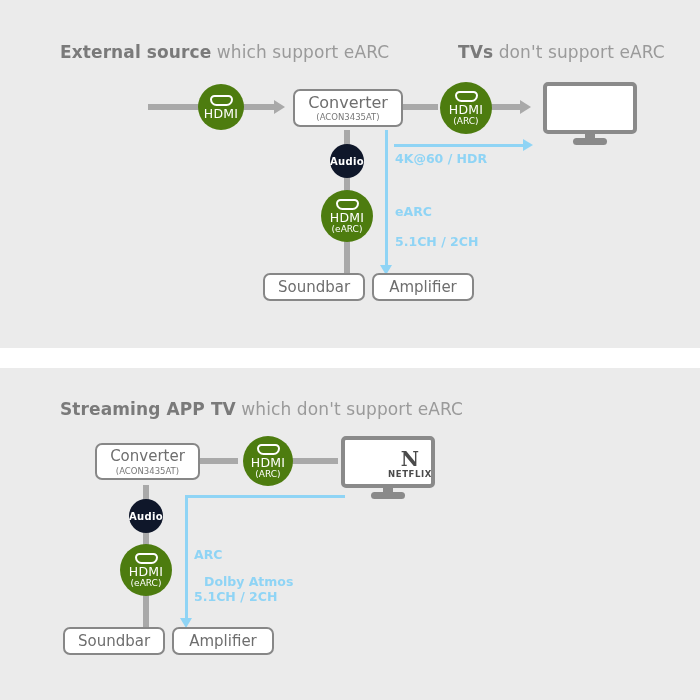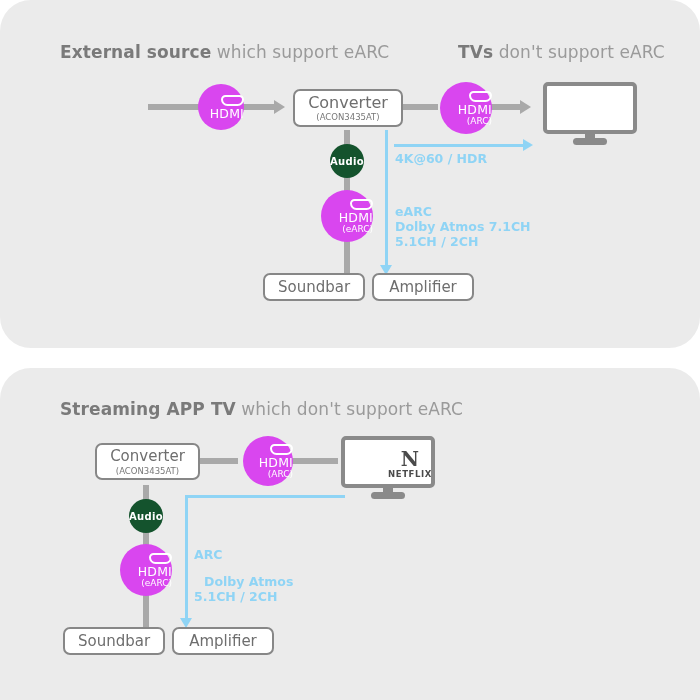--- a/index.html
+++ b/index.html
@@ -4,21 +4,21 @@
 <style>
   html,body{margin:0;padding:0;}
   body{
     width:700px;height:700px;
     background:#ffffff;
     font-family:"DejaVu Sans","Liberation Sans",sans-serif;
     overflow:hidden;
     position:relative;
   }
   .panel{
-    position:absolute;left:0;width:700px;background:#ebebeb;border-radius:31px;
+    position:absolute;left:0;width:700px;background:#ebebeb;
   }
   #panel-top{top:0;height:348px;}
   #panel-bottom{top:368px;height:422px;}
 
   .heading{
     position:absolute;
     font-size:17px;
     color:#8c8c8c;
     white-space:nowrap;
     letter-spacing:.1px;
@@ -65,22 +65,22 @@
   .gline{position:absolute;background:#a9a9a9;}
   .garrow{position:absolute;width:0;height:0;}
   .garrow.right{border-top:7px solid transparent;border-bottom:7px solid transparent;border-left:11px solid #a9a9a9;}
 
   
   .badge{
     position:absolute;border-radius:50%;
     display:flex;flex-direction:column;align-items:center;justify-content:center;
     color:#fff;
   }
-  .badge.hdmi{background:#d946ef;align-items:flex-end;}
-  .badge.audio{background:#14532d;}
+  .badge.hdmi{background:#4d7c0f;}
+  .badge.audio{background:#0f172a;}
   .plug{
     width:23px;height:11px;border:2.2px solid #fff;border-radius:5px 5px 7px 7px;
     box-sizing:border-box;margin-bottom:1px;
   }
   .badge .lab{font-size:12.5px;line-height:13px;font-weight:500;letter-spacing:.2px;}
   .badge .sublab{font-size:9px;line-height:10px;}
   .badge.audio .lab{font-size:10px;font-weight:bold;letter-spacing:.3px;}
 
   
   .bline{position:absolute;background:#8fd4f5;}
@@ -150,21 +150,20 @@
   </div>
 
   <div class="bline" style="left:394px;top:144px;width:130px;height:3px;"></div>
   <div class="barrow right" style="left:523px;top:139px;"></div>
   <div class="bluetext" style="left:395px;top:152px;">4K@60 / HDR</div>
 
   <div class="bline" style="left:385px;top:130px;width:3px;height:137px;"></div>
   <div class="barrow down" style="left:380px;top:265px;"></div>
 
   <div class="bluetext" style="left:395px;top:205px;">eARC</div>
-  <div class="bluetext" style="left:395px;top:220px;">Dolby Atmos 7.1CH</div>
   <div class="bluetext" style="left:395px;top:235px;">5.1CH / 2CH</div>
 
   <div class="box" style="left:263px;top:273px;width:102px;height:28px;">
     <div class="ttl">Soundbar</div>
   </div>
   <div class="box" style="left:372px;top:273px;width:102px;height:28px;">
     <div class="ttl">Amplifier</div>
   </div>
 </div>
 

